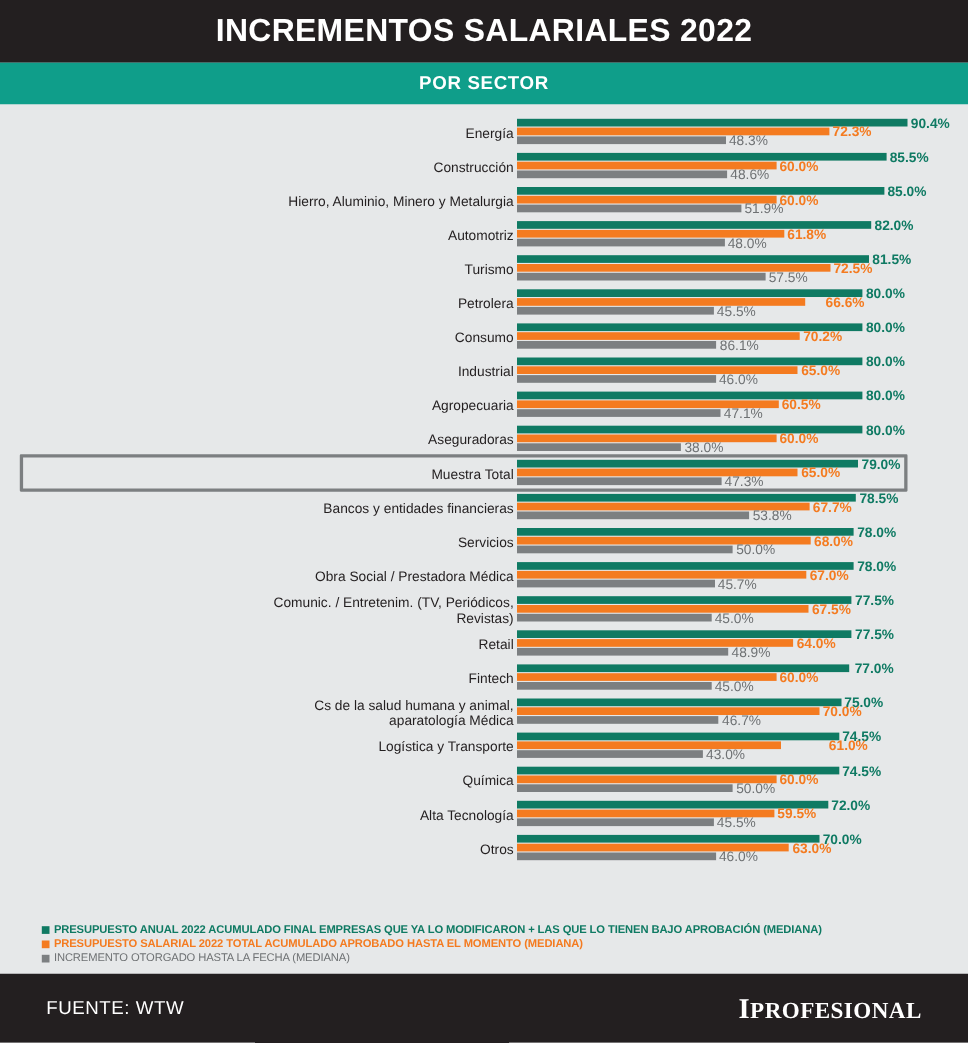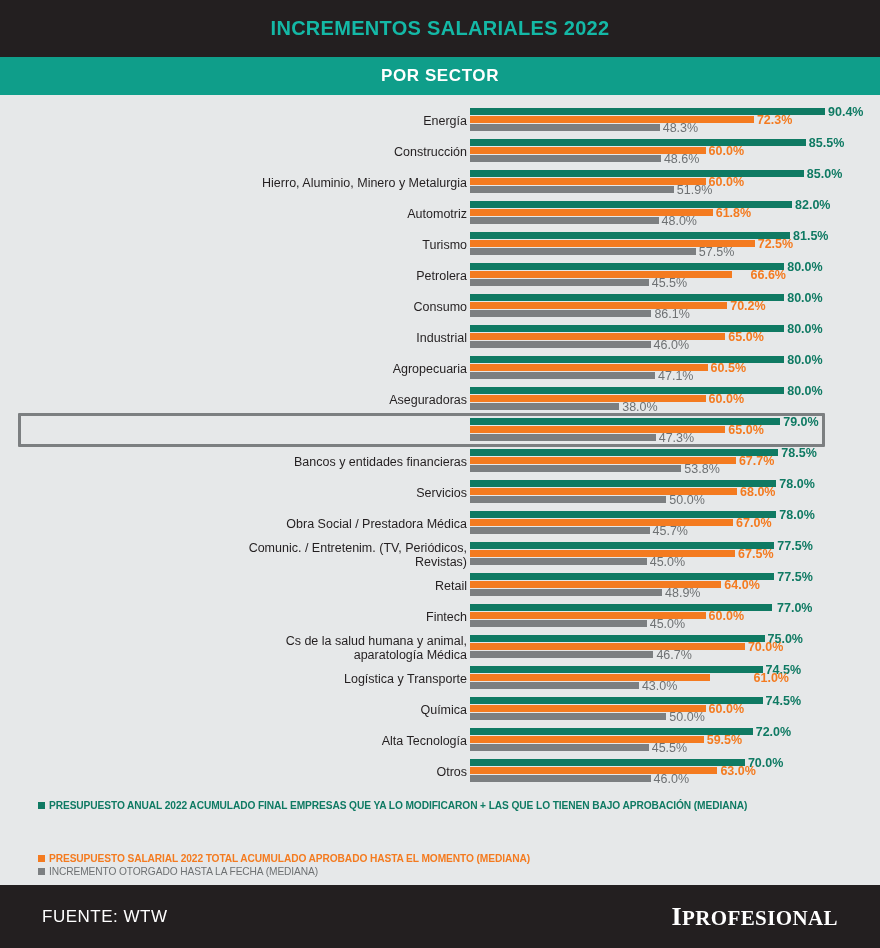--- a/index.html
+++ b/index.html
@@ -20,22 +20,22 @@
   
   .title-bar {
     height: 57px;
     background: #231f20;
     display: flex;
     align-items: center;
     justify-content: center;
     flex: 0 0 auto;
   }
   .title-bar .title {
-    color: #14b8a6;
-    font-size: 20px;
+    color: #ffffff;
+    font-size: 29px;
     font-weight: bold;
     letter-spacing: 0.3px;
     white-space: nowrap;
   }
   .subtitle-bar {
     height: 38px;
     background: #0f9e8a;
     display: flex;
     align-items: center;
     justify-content: center;
@@ -141,21 +141,21 @@
     font-weight: bold;
     letter-spacing: -0.1px;
     white-space: nowrap;
   }
   .legend-swatch {
     width: 7px; height: 7px;
     flex: 0 0 auto;
   }
   .legend-item.green  { color: #0f7a63; }
   .legend-item.green .legend-swatch  { background: #0f7a63; }
-  .legend-item.orange { color: #f47b20; margin-top: 40px; }
+  .legend-item.orange { color: #f47b20; }
   .legend-item.orange .legend-swatch { background: #f47b20; }
   .legend-item.gray   { color: #6e7173; font-weight: normal; }
   .legend-item.gray .legend-swatch   { background: #7c7f81; }
 
   
   .footer {
     height: 63px;
     background: #231f20;
     flex: 0 0 auto;
     display: flex;
@@ -356,20 +356,21 @@
               <div class="bar orange" style="width: 235.6px;"></div>
               <div class="bar-value orange" style="left: 235.6px;">60.0%</div>
             </div>
             <div class="bar-track">
               <div class="bar gray" style="width: 149.2px;"></div>
               <div class="bar-value gray" style="left: 149.2px;">38.0%</div>
             </div>
           </div>
         </div>
         <div class="row">
+          <div class="row-label">Muestra Total</div>
           <div class="bars">
             <div class="bar-track">
               <div class="bar green" style="width: 310.2px;"></div>
               <div class="bar-value green" style="left: 310.2px;">79.0%</div>
             </div>
             <div class="bar-track">
               <div class="bar orange" style="width: 255.3px;"></div>
               <div class="bar-value orange" style="left: 255.3px;">65.0%</div>
             </div>
             <div class="bar-track">

